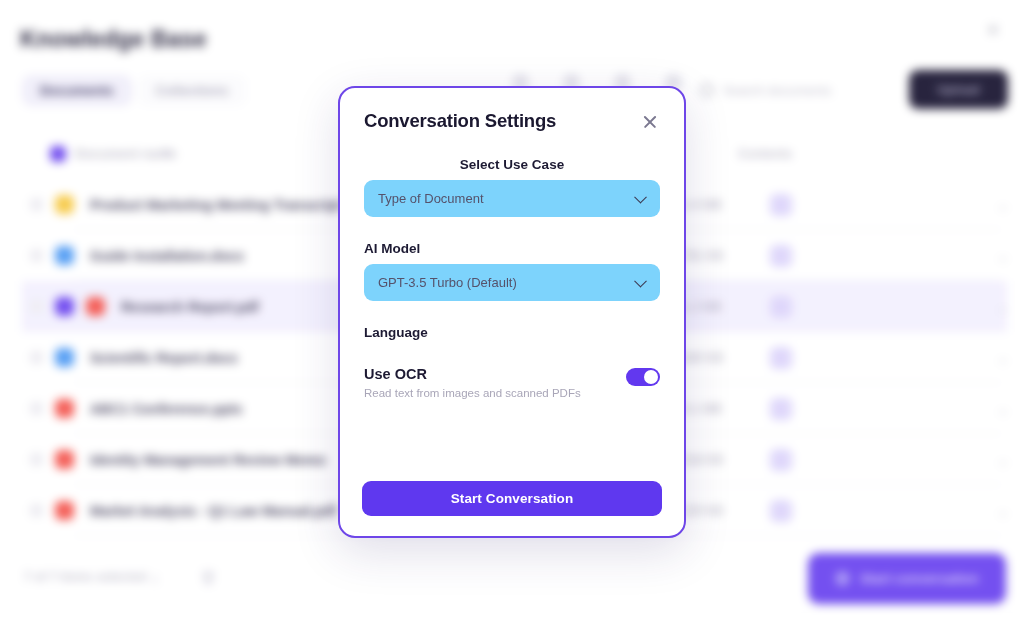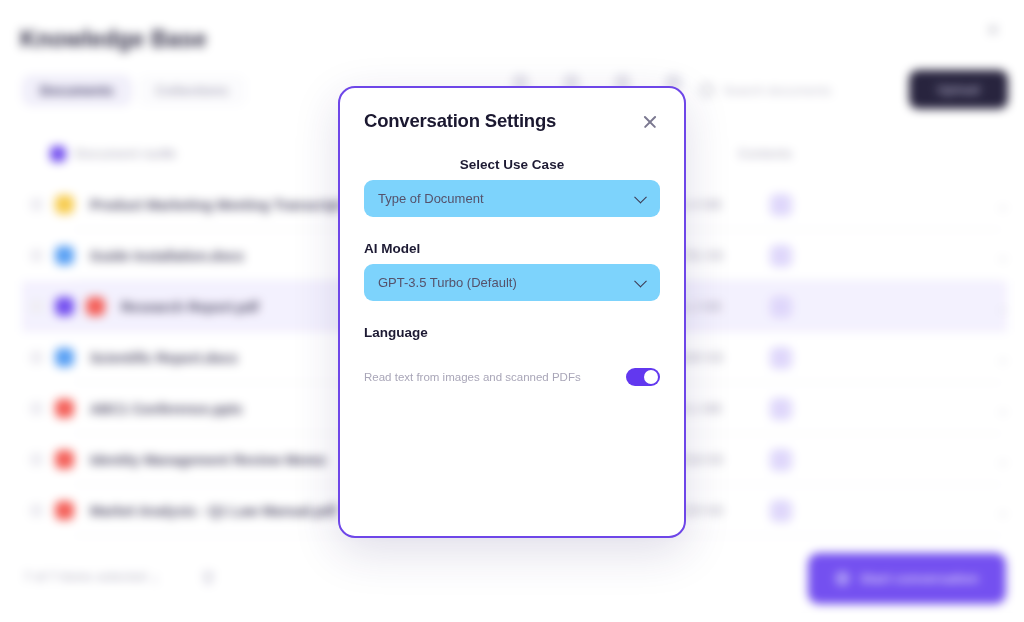--- a/index.html
+++ b/index.html
@@ -286,22 +286,24 @@
     <div class="m-label">AI Model</div>
     <div class="m-select">
       <span class="val">GPT-3.5 Turbo (Default)</span>
       <span class="m-chev"></span>
     </div>
 
     <div class="m-label">Language</div>
 
     <div class="m-ocr-row">
       <div>
+        <div class="m-ocr-title">Use OCR</div>
         <div class="m-ocr-desc">Read text from images and scanned PDFs</div>
       </div>
       <div class="m-toggle">
         <div class="knob"></div>
       </div>
     </div>
 
+    <button class="m-primary">Start Conversation</button>
   </div>
 
 </div>
 
 </body></html>

